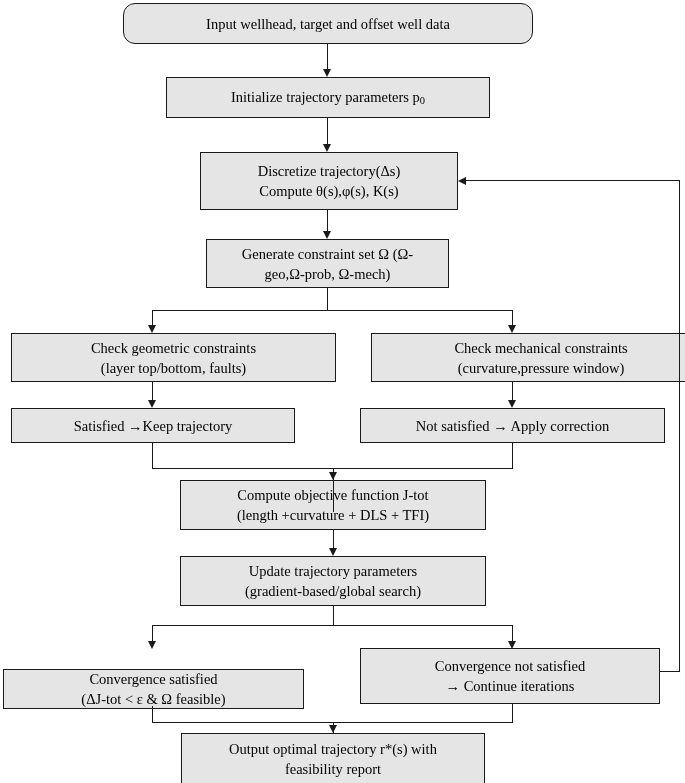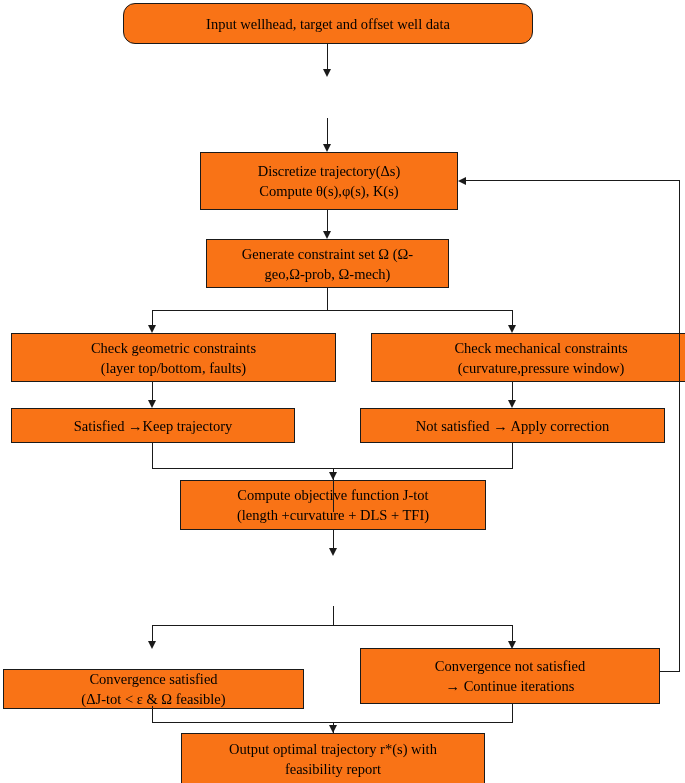--- a/index.html
+++ b/index.html
@@ -12,21 +12,21 @@
     width: 685px;
     height: 783px;
     background: #ffffff;
     overflow: hidden;
     font-family: "Liberation Serif", "DejaVu Serif", serif;
   }
   .node {
     position: absolute;
     box-sizing: border-box;
     border: 1.4px solid #1a1a1a;
-    background: #f97316;
+    background: #e5e5e5;
     display: flex;
     align-items: center;
     justify-content: center;
     text-align: center;
     color: #000000;
     font-size: 14.5px;
     line-height: 1.38;
     padding: 2px 6px;
   }
   .node.rounded {
@@ -61,20 +61,23 @@
 </style>
 </head>
 <body>
 
 <div id="canvas">
 
   <div class="node rounded" style="left:123px; top:3px; width:410px; height:41px;">
     <span class="txt">Input wellhead, target and offset well data</span>
   </div>
 
+  <div class="node" style="left:166px; top:77px; width:324px; height:41px;">
+    <span><span>Initialize trajectory parameters p</span><sub>0</sub></span>
+  </div>
 
   <div class="node" style="left:200px; top:152px; width:258px; height:58px;">
     <span class="txt">Discretize trajectory(Δs)
 Compute θ(s),φ(s), K(s)</span>
   </div>
 
   <div class="node" style="left:206px; top:239px; width:243px; height:49px;">
     <span class="txt">Generate constraint set Ω (Ω-
 geo,Ω-prob, Ω-mech)</span>
   </div>
@@ -95,20 +98,24 @@
 
   <div class="node" style="left:360px; top:408px; width:305px; height:35px;">
     <span class="txt">Not satisfied → Apply correction</span>
   </div>
 
   <div class="node" style="left:180px; top:480px; width:306px; height:50px;">
     <span class="txt">Compute objective function J-tot
 (length +curvature + DLS + TFI)</span>
   </div>
 
+  <div class="node" style="left:180px; top:556px; width:306px; height:50px;">
+    <span class="txt">Update trajectory parameters
+(gradient-based/global search)</span>
+  </div>
 
   <div class="node" style="left:3px; top:669px; width:301px; height:40px;">
     <span class="txt">Convergence satisfied
 (ΔJ-tot &lt; ε &amp; Ω  feasible)</span>
   </div>
 
   <div class="node" style="left:360px; top:648px; width:300px; height:56px;">
     <span class="txt">Convergence not satisfied
 → Continue iterations</span>
   </div>

